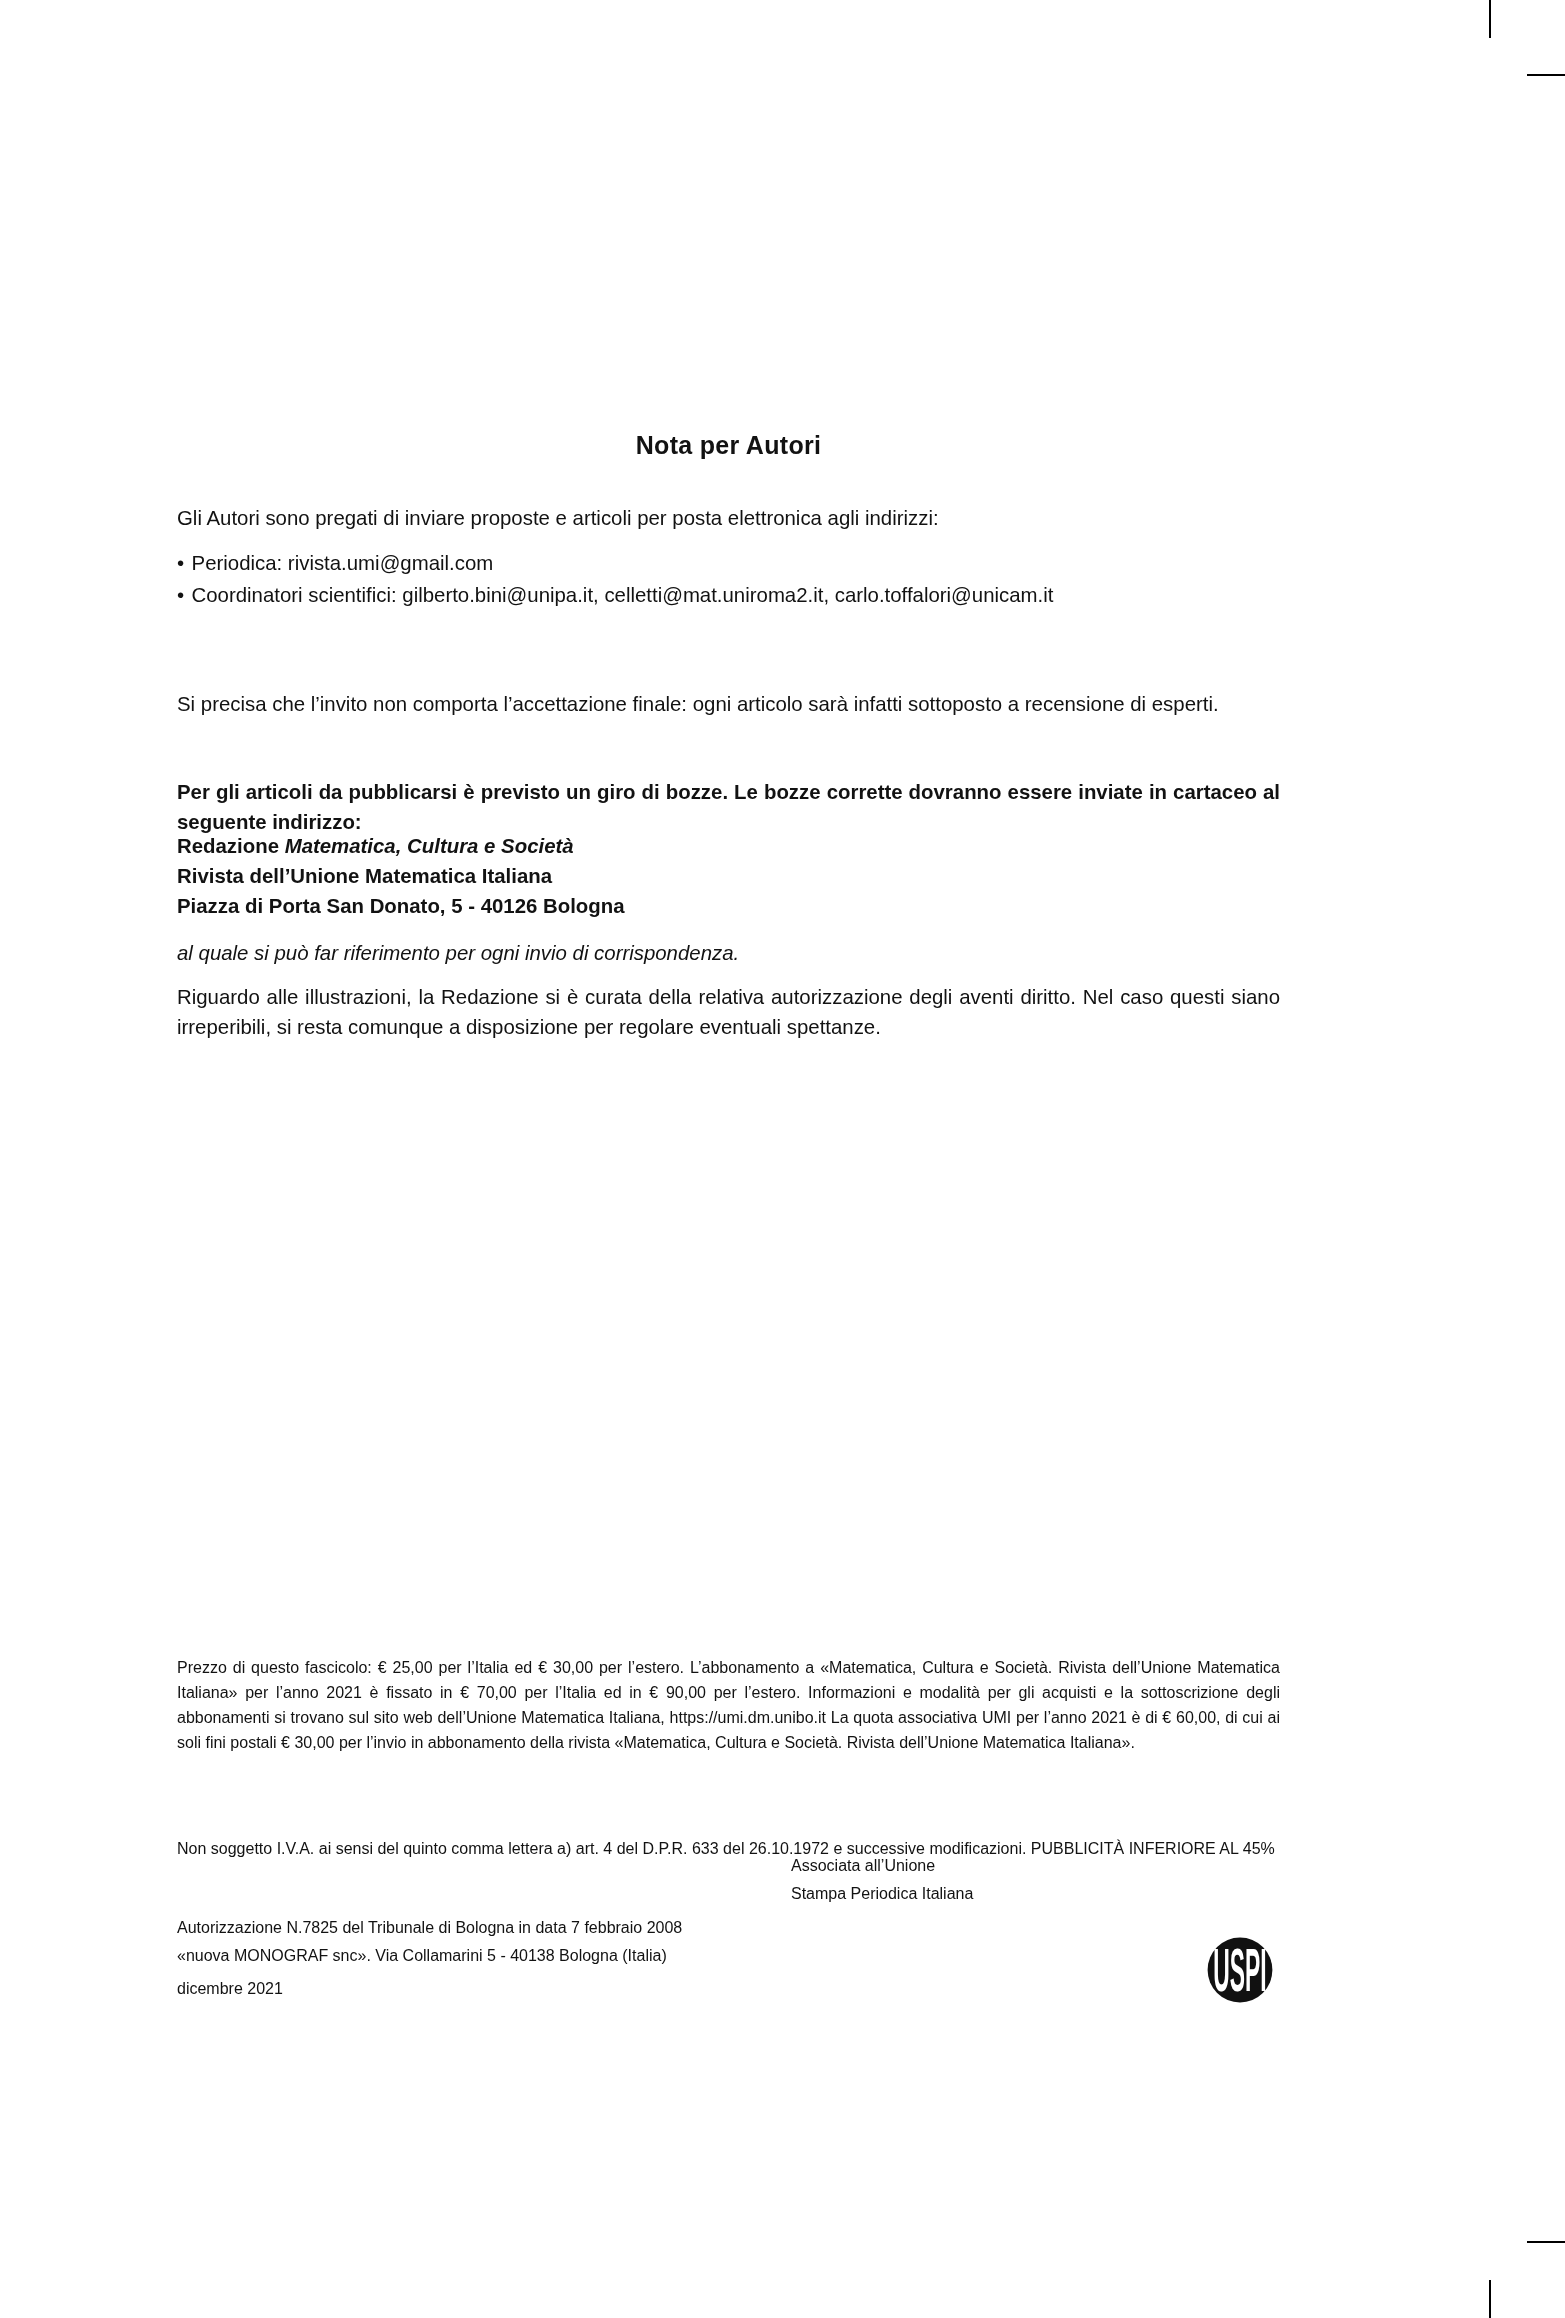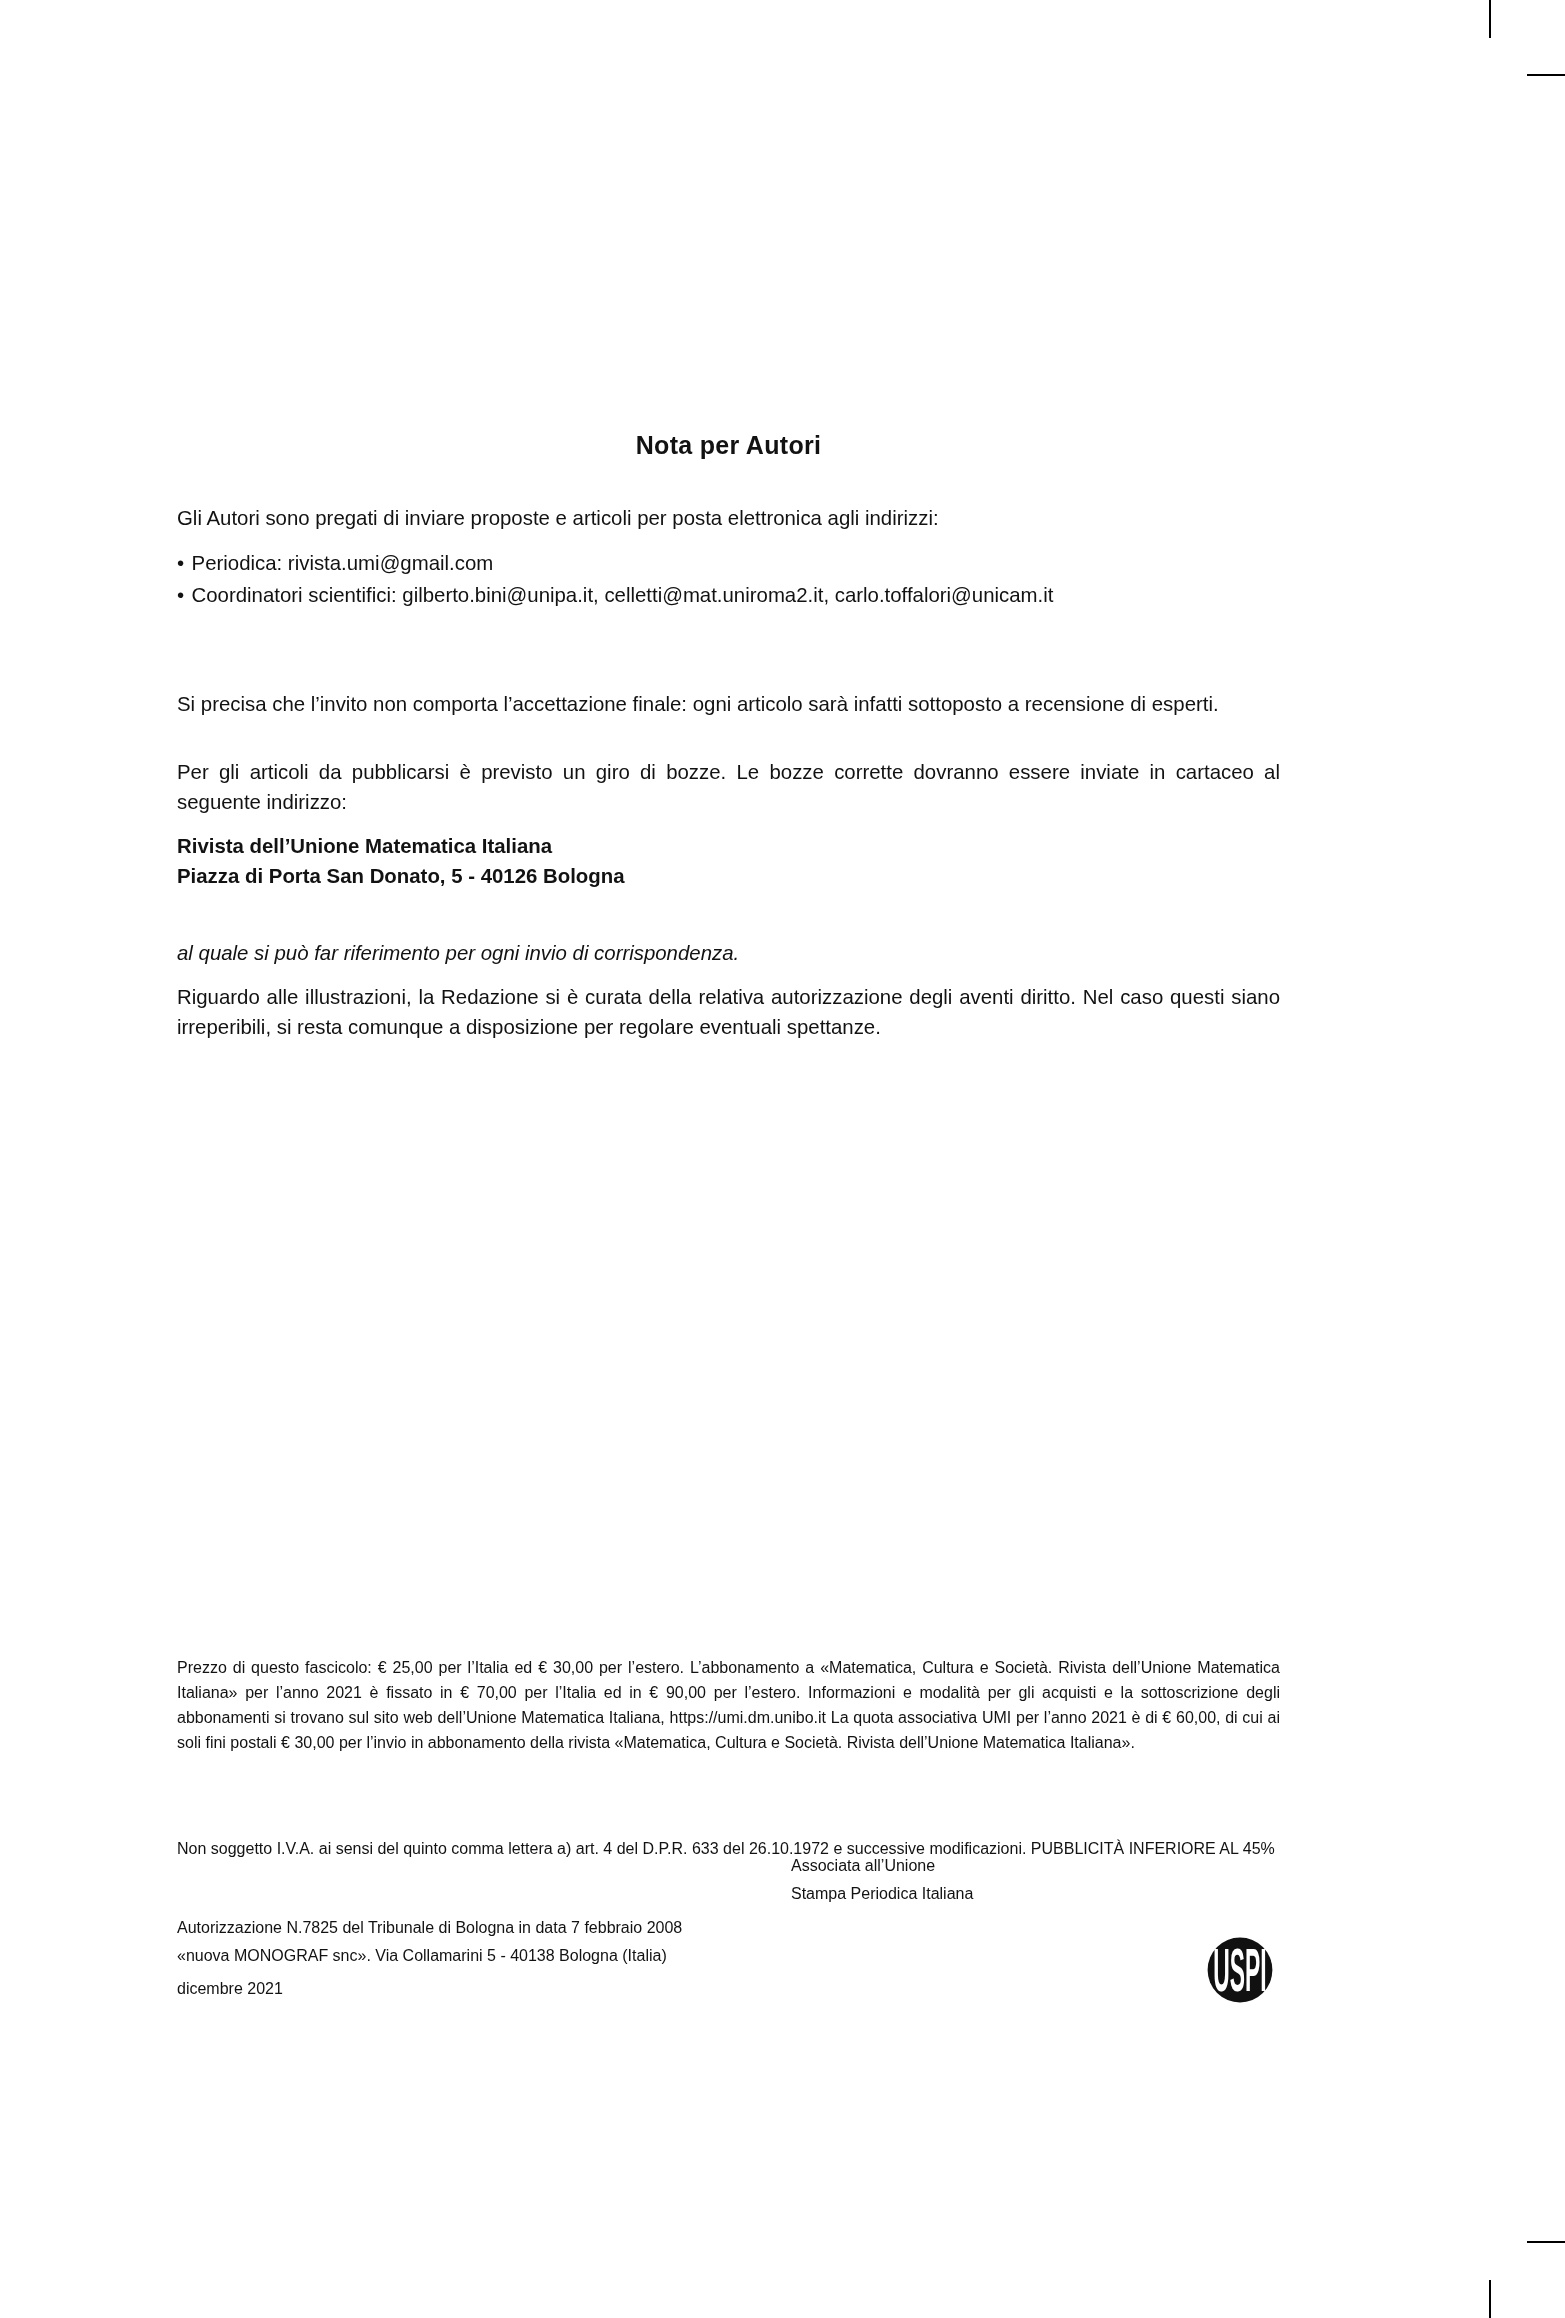--- a/index.html
+++ b/index.html
@@ -41,21 +41,21 @@
     line-height: 30px;
     font-weight: bold;
     letter-spacing: 0.3px;
   }
   .intro       { top: 503px; }
   .bullet-list { top: 547px; line-height: 32px; }
   .bullet-line { display: block; }
   .bullet-marker { display: inline-block; margin-right: 7.4px; }
   .para-proposals   { top: 627px; }
   .para-acceptance  { top: 689px; }
-  .para-proofs      { top: 757px; }
+  .para-proofs      { top: 777px; font-weight: bold; }
   .address-block    { top: 831px; font-weight: bold; line-height: 30px; font-size: 20.4px; }
   .reference-note   { top: 938px; font-style: italic; }
   .illustrations    { top: 982px; }
   .pricing          { top: 1655px; }
   .vat-note         { top: 1836px; }
   .authorization    { top: 1914px; line-height: 28.4px; }
   .issue-date       { top: 1976px; }
   .uspi-text {
     top: 1852px;
     left: 791px;
@@ -91,20 +91,21 @@
 
   <div class="abs col body-text bullet-list">
     <span class="bullet-line"><span class="bullet-marker">•</span><span>Periodica: rivista.umi@gmail.com</span></span>
     <span class="bullet-line"><span class="bullet-marker">•</span><span>Coordinatori scientifici: gilberto.bini@unipa.it, celletti@mat.uniroma2.it, carlo.toffalori@unicam.it</span></span>
   </div>
 
   <div class="abs col body-text justify para-acceptance">Si precisa che l’invito non comporta l’accettazione finale: ogni articolo sarà infatti sottoposto a recensione di esperti.</div>
   <div class="abs col body-text justify para-proofs">Per gli articoli da pubblicarsi è previsto un giro di bozze. Le bozze corrette dovranno essere inviate in cartaceo al seguente indirizzo:</div>
 
   <div class="abs col address-block">
+    <div><span>Redazione </span><span class="italic">Matematica, Cultura e Società</span></div>
     <div>Rivista dell’Unione Matematica Italiana</div>
     <div>Piazza di Porta San Donato, 5 - 40126 Bologna</div>
   </div>
 
   <div class="abs col body-text reference-note">al quale si può far riferimento per ogni invio di corrispondenza.</div>
   <div class="abs col body-text justify illustrations">Riguardo alle illustrazioni, la Redazione si è curata della relativa autorizzazione degli aventi diritto. Nel caso questi siano irreperibili, si resta comunque a disposizione per regolare eventuali spettanze.</div>
 
   <div class="abs col small-text justify pricing">Prezzo di questo fascicolo: € 25,00 per l’Italia ed € 30,00 per l’estero. L’abbonamento a «Matematica, Cultura e Società. Rivista dell’Unione Matematica Italiana» per l’anno 2021 è fissato in € 70,00 per l’Italia ed in € 90,00 per l’estero. Informazioni e modalità per gli acquisti e la sottoscrizione degli abbonamenti si trovano sul sito web dell’Unione Matematica Italiana, https://umi.dm.unibo.it La quota associativa UMI per l’anno 2021 è di € 60,00, di cui ai soli fini postali € 30,00 per l’invio in abbonamento della rivista «Matematica, Cultura e Società. Rivista dell’Unione Matematica Italiana».</div>
   <div class="abs col small-text justify vat-note">Non soggetto I.V.A. ai sensi del quinto comma lettera a) art. 4 del D.P.R. 633 del 26.10.1972 e successive modificazioni. PUBBLICITÀ INFERIORE AL 45%</div>
 

